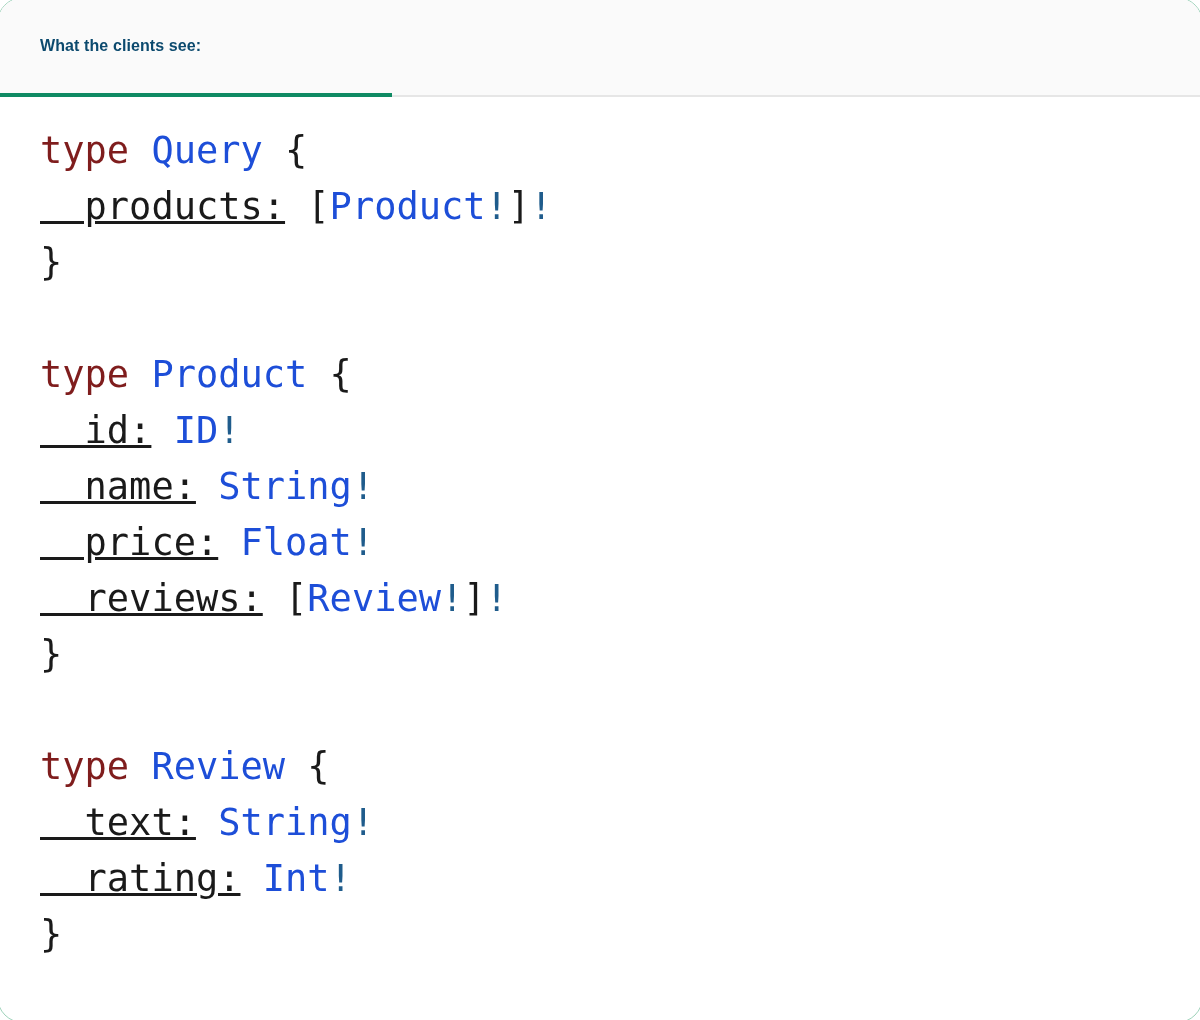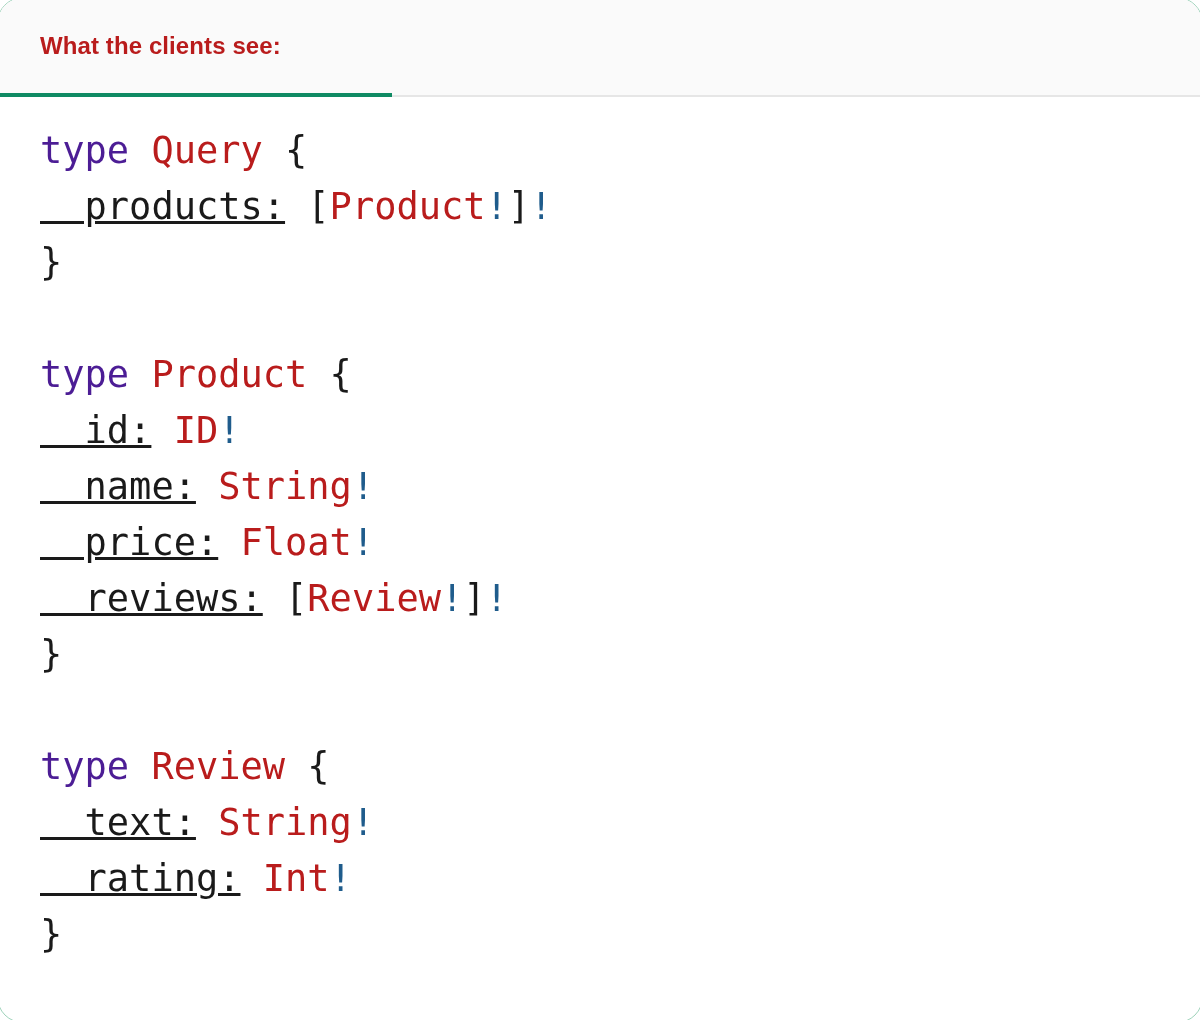--- a/index.html
+++ b/index.html
@@ -48,22 +48,22 @@
     height: 99px;
     box-sizing: border-box;
     display: flex;
     align-items: center;
     padding-left: 42px;
     border-bottom: 4px solid #0f8a63;
     background: #fafafa;
   }
 
   .tab-label {
-    color: #b91c1c;
-    font-size: 24px;
+    color: #0c4a6e;
+    font-size: 16px;
     font-weight: 600;
     letter-spacing: 0.1px;
     white-space: nowrap;
   }
 
   
   .code-body {
     background: #ffffff;
     padding: 26px 0 0 42px;
   }
@@ -74,22 +74,22 @@
     font-size: 37px;
     line-height: 56px;
     white-space: pre;
     color: #1a1a1a;
     font-weight: 400;
   }
 
   .code .ln { display: block; min-height: 56px; }
   .code .blank { display: block; height: 56px; }
 
-  .tok-kw    { color: #4c1d95; }   
-  .tok-type  { color: #b91c1c; }   
+  .tok-kw    { color: #7f1d1d; }   
+  .tok-type  { color: #1d4ed8; }   
   .tok-bang  { color: #1f5c8c; }   
   .tok-punct { color: #1a1a1a; }   
   .tok-field { color: #1a1a1a; text-decoration: underline; }   
 </style>
 </head>
 <body>
 
 <div class="screen">
   <div class="card">
 

